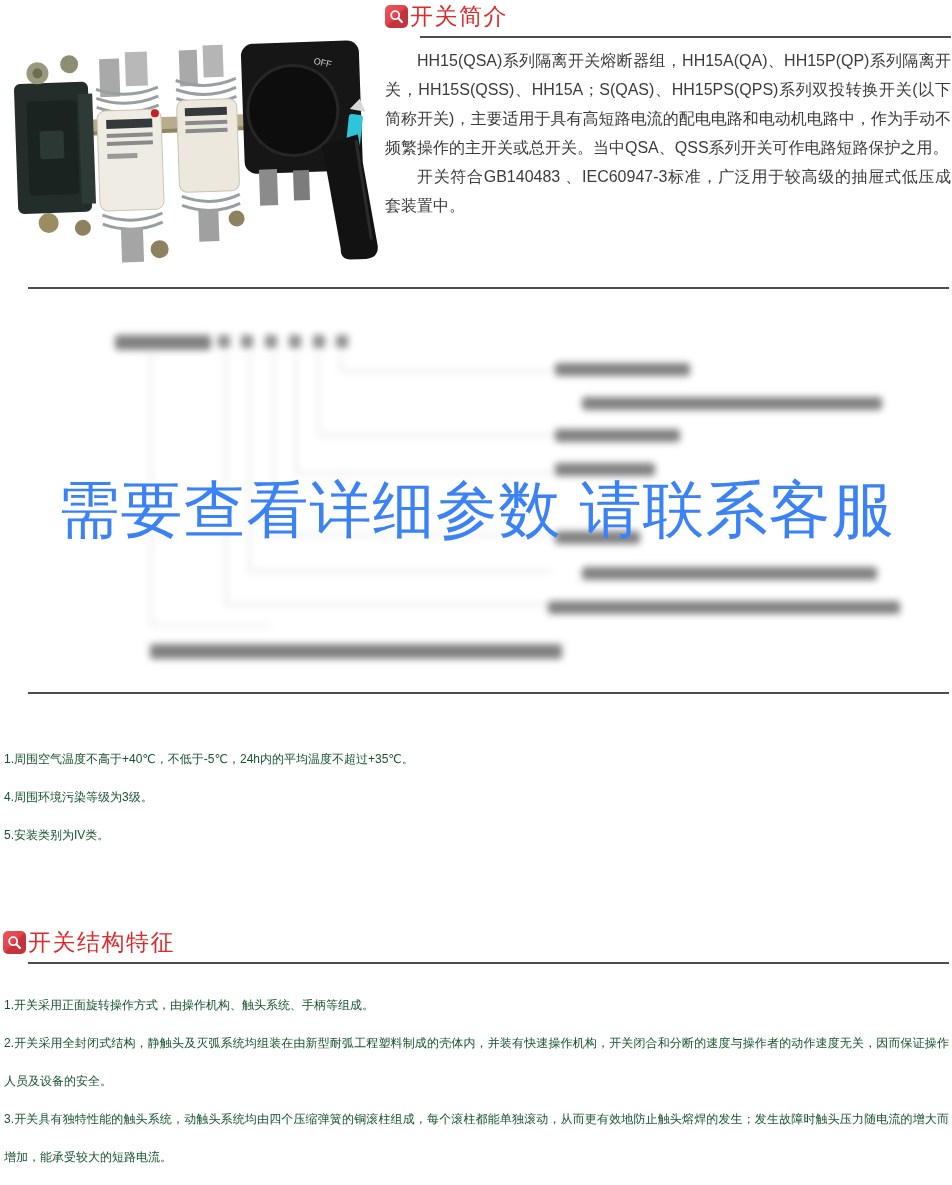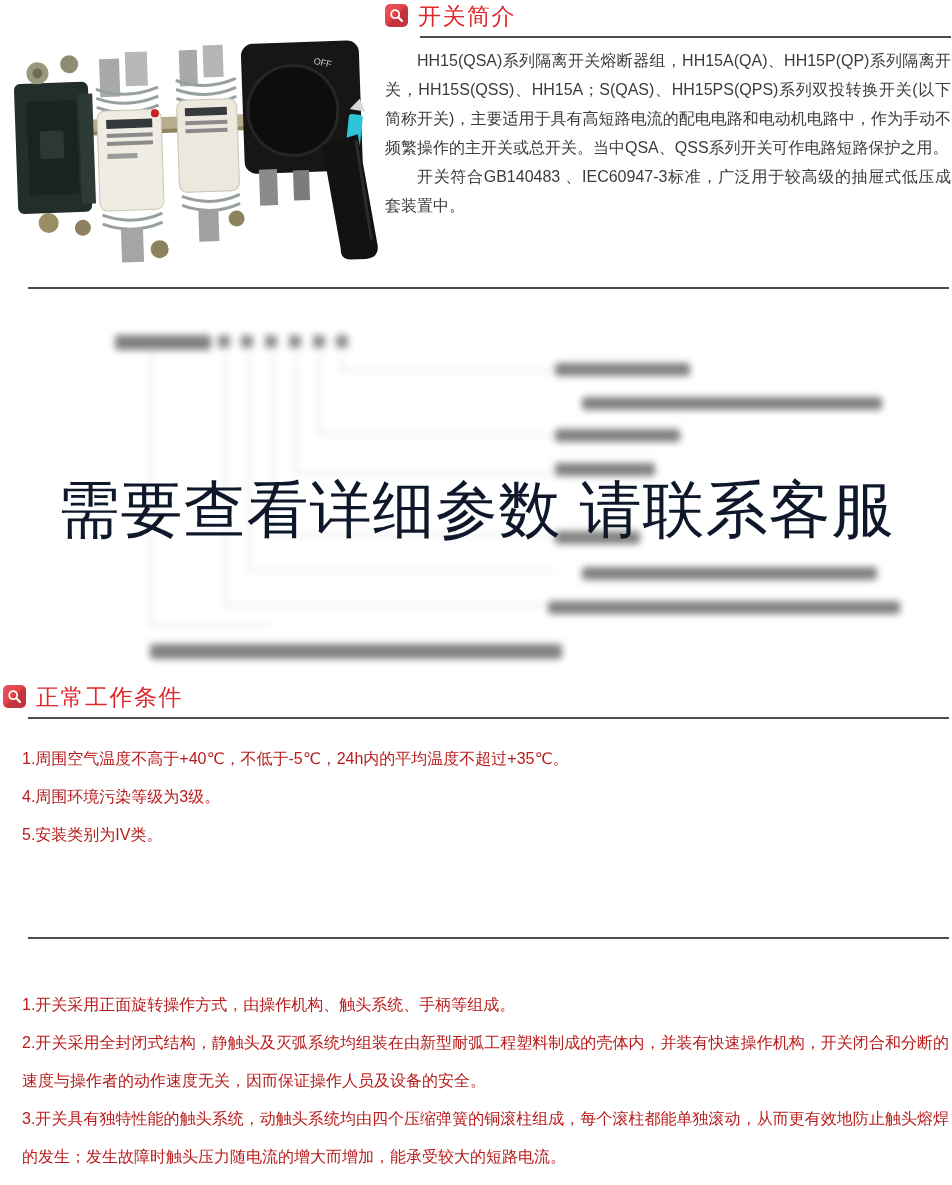--- a/index.html
+++ b/index.html
@@ -4,21 +4,21 @@
 <style>
   * { margin:0; padding:0; box-sizing:border-box; }
   html,body { background:#ffffff; }
   body {
     width:952px; height:1185px; position:relative; overflow:hidden;
     font-family:"Liberation Sans","DejaVu Sans",sans-serif;
     color:#333333;
   }
   
   .sec { position:absolute; }
-  .sec-head { display:flex; align-items:center; gap:10px; }
+  .sec-head { display:flex; align-items:flex-end; gap:2px; }
   .sec-icon {
     width:23px; height:23px; border-radius:5px; flex:0 0 auto;
     background:linear-gradient(135deg,#ea565e 0%,#e4434b 46%,#c4343c 54%,#c4343c 100%);
     display:flex; align-items:center; justify-content:center;
   }
   .sec-title { font-size:23px; color:#e0282b; letter-spacing:1.5px; line-height:1; padding-top:2px; }
   .sec-line { height:2px; background:#4d4d4d; margin-top:8px; }
   
   #intro-col { position:absolute; left:385px; top:3px; width:566px; }
   #intro-col .sec-line { margin-left:35px; }
@@ -32,25 +32,25 @@
   
   #diagram { position:absolute; left:0; top:326px; width:952px; height:352px; }
   #diagram .blurwrap { position:absolute; inset:0; filter:blur(3.5px); }
   .bbar { position:absolute; background:#6a6a6a; border-radius:3px; height:13px; opacity:.85; }
   .bbox { position:absolute; background:#707070; border-radius:2px; width:12px; height:13px; top:9px; opacity:.8; }
   .vline { position:absolute; width:2px; background:#e3e3e3; top:28px; }
   .hline { position:absolute; height:2px; background:#e3e3e3; }
   #overlay-text {
     position:absolute; left:0; top:142px; width:952px; z-index:2;
     text-align:center; font-size:62px; font-weight:500; letter-spacing:1px;
-    color:#0f172a; white-space:nowrap;
+    color:#3b82f6; white-space:nowrap;
   }
   
   .plist { position:absolute; left:4px; width:945px; list-style:none; }
-  .plist li { font-size:16px; line-height:38px; color:#b91c1c; text-align:justify;margin-left:18px; }
+  .plist li { font-size:12px; line-height:38px; color:#14532d; text-align:justify; }
   
   #product { position:absolute; left:6px; top:20px; width:372px; height:248px; }
 </style>
 </head>
 <body>
 
 <div id="product">
   <svg viewBox="0 0 372 248" width="372" height="248">
     <g transform="rotate(-2 186 124)">
 
@@ -177,38 +177,38 @@
     <div class="bbar" style="left:555px; top:205px; width:85px;"></div>
     <div class="bbar" style="left:582px; top:241px; width:295px;"></div>
     <div class="bbar" style="left:548px; top:275px; width:352px;"></div>
 
     <div class="bbar" style="left:150px; top:318px; width:412px; height:15px;"></div>
   </div>
   <div id="overlay-text">需要查看详细参数 请联系客服</div>
 </div>
 
 <div class="sec full" style="top:684px;">
+  <div class="sec-line"></div>
+</div>
+<ul class="plist" style="top:740px;">
+  <li>1.周围空气温度不高于+40℃，不低于-5℃，24h内的平均温度不超过+35℃。</li>
+  <li>4.周围环境污染等级为3级。</li>
+  <li>5.安装类别为IV类。</li>
+</ul>
+
+<div class="sec full" style="top:929px;">
   <div class="sec-head">
     <span class="sec-icon">
       <svg width="15" height="15" viewBox="0 0 15 15">
         <circle cx="6.2" cy="6.2" r="4" fill="none" stroke="#ffffff" stroke-width="1.8"></circle>
         <line x1="9.3" y1="9.3" x2="13" y2="13" stroke="#ffffff" stroke-width="2.2" stroke-linecap="round"></line>
       </svg>
     </span>
-    <span class="sec-title">正常工作条件</span>
+    <span class="sec-title">开关结构特征</span>
   </div>
-  <div class="sec-line"></div>
-</div>
-<ul class="plist" style="top:740px;">
-  <li>1.周围空气温度不高于+40℃，不低于-5℃，24h内的平均温度不超过+35℃。</li>
-  <li>4.周围环境污染等级为3级。</li>
-  <li>5.安装类别为IV类。</li>
-</ul>
-
-<div class="sec full" style="top:929px;">
   <div class="sec-line"></div>
 </div>
 <ul class="plist" style="top:986px;">
   <li>1.开关采用正面旋转操作方式，由操作机构、触头系统、手柄等组成。</li>
   <li>2.开关采用全封闭式结构，静触头及灭弧系统均组装在由新型耐弧工程塑料制成的壳体内，并装有快速操作机构，开关闭合和分断的速度与操作者的动作速度无关，因而保证操作人员及设备的安全。</li>
   <li>3.开关具有独特性能的触头系统，动触头系统均由四个压缩弹簧的铜滚柱组成，每个滚柱都能单独滚动，从而更有效地防止触头熔焊的发生；发生故障时触头压力随电流的增大而增加，能承受较大的短路电流。</li>
   <li>4.操作手柄可安装在开关柜门上，当柜门关上时手柄即与开关的操纵杆楔合，当开关处于闭合位置时，手柄与柜门联锁，可防止柜门的打开。</li>
 </ul>
 
 </body></html>

